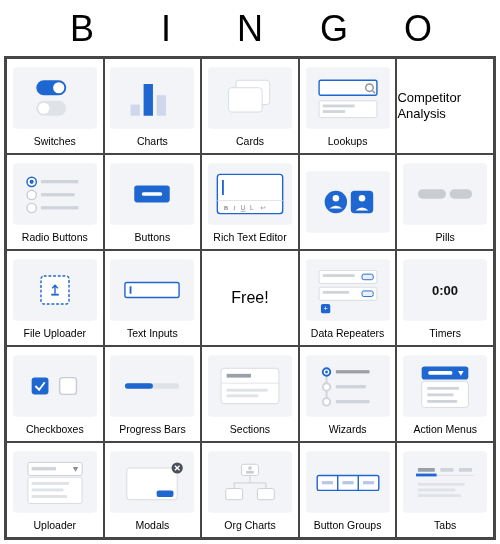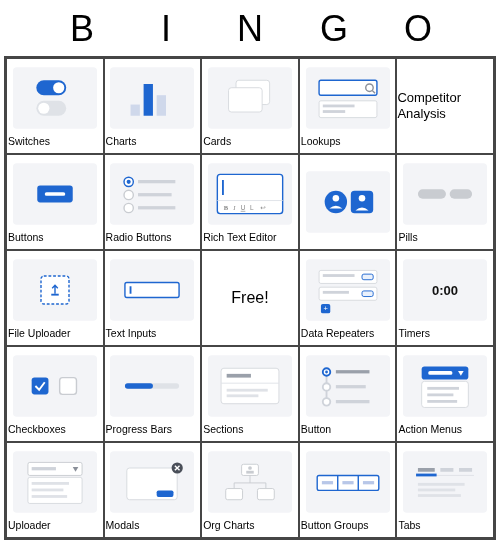--- a/index.html
+++ b/index.html
@@ -3,21 +3,21 @@
 <meta charset="utf-8">
 <style>
   body{margin:0;background:#fff;font-family:-apple-system,BlinkMacSystemFont,Arial,sans-serif}
   .wrap{width:500px;margin:0 auto}
   .header{display:flex;justify-content:space-between;padding:8px 40px 6px}
   .header span{font-size:36px;font-weight:400;color:#000;flex:1;text-align:center}
   .grid{display:grid;grid-template-columns:repeat(5,1fr);border:2px solid #464646;margin:0 4px 6px}
   .cell{border:1px solid #464646;height:94px;position:relative;background:#fff;display:flex;flex-direction:column}
   .thumb{flex:1;display:flex;align-items:center;justify-content:center;overflow:hidden;padding:4px}
   .thumb svg{max-width:100%;max-height:100%}
-  .label{font-size:10.5px;color:#000;padding:0 1px 5px;line-height:1.1}
+  .label{text-align:center;font-size:10.5px;color:#000;padding:0 1px 5px;line-height:1.1}
   .text-only{display:flex;align-items:center;justify-content:center;height:100%;font-size:13px;line-height:1.2}
   .free{display:flex;align-items:center;justify-content:center;height:100%;font-size:16px}
 </style>
 </head>
 <body>
 
 <div class="wrap">
   <div class="header">
     <span>B</span>
     <span>I</span>
@@ -57,36 +57,36 @@
           </svg>
         </div>
         <div class="label">Lookups</div>
       </div>
       <div class="cell">
         <div class="text-only">Competitor Analysis</div>
       </div>
       <div class="cell">
         <div class="thumb">
           <svg viewBox="0 0 90 66" width="84" height="62">
+            <use href="#i-radio"></use>
+          </svg>
+        </div>
+        <div class="label">Radio Buttons</div>
+      </div>
+      <div class="cell">
+        <div class="thumb">
+          <svg viewBox="0 0 90 66" width="84" height="62">
             <use href="#i-buttons"></use>
           </svg>
         </div>
         <div class="label">Buttons</div>
       </div>
       <div class="cell">
         <div class="thumb">
           <svg viewBox="0 0 90 66" width="84" height="62">
-            <use href="#i-radio"></use>
-          </svg>
-        </div>
-        <div class="label">Radio Buttons</div>
-      </div>
-      <div class="cell">
-        <div class="thumb">
-          <svg viewBox="0 0 90 66" width="84" height="62">
             <use href="#i-rte"></use>
           </svg>
         </div>
         <div class="label">Rich Text Editor</div>
       </div>
       <div class="cell">
         <div class="thumb">
           <svg viewBox="0 0 90 66" width="84" height="62">
             <use href="#i-avatars"></use>
           </svg>
@@ -158,21 +158,21 @@
           </svg>
         </div>
         <div class="label">Sections</div>
       </div>
       <div class="cell">
         <div class="thumb">
           <svg viewBox="0 0 90 66" width="84" height="62">
             <use href="#i-wizards"></use>
           </svg>
         </div>
-        <div class="label">Button</div>
+        <div class="label">Wizards</div>
       </div>
       <div class="cell">
         <div class="thumb">
           <svg viewBox="0 0 90 66" width="84" height="62">
             <use href="#i-actionmenus"></use>
           </svg>
         </div>
         <div class="label">Action Menus</div>
       </div>
       <div class="cell">

